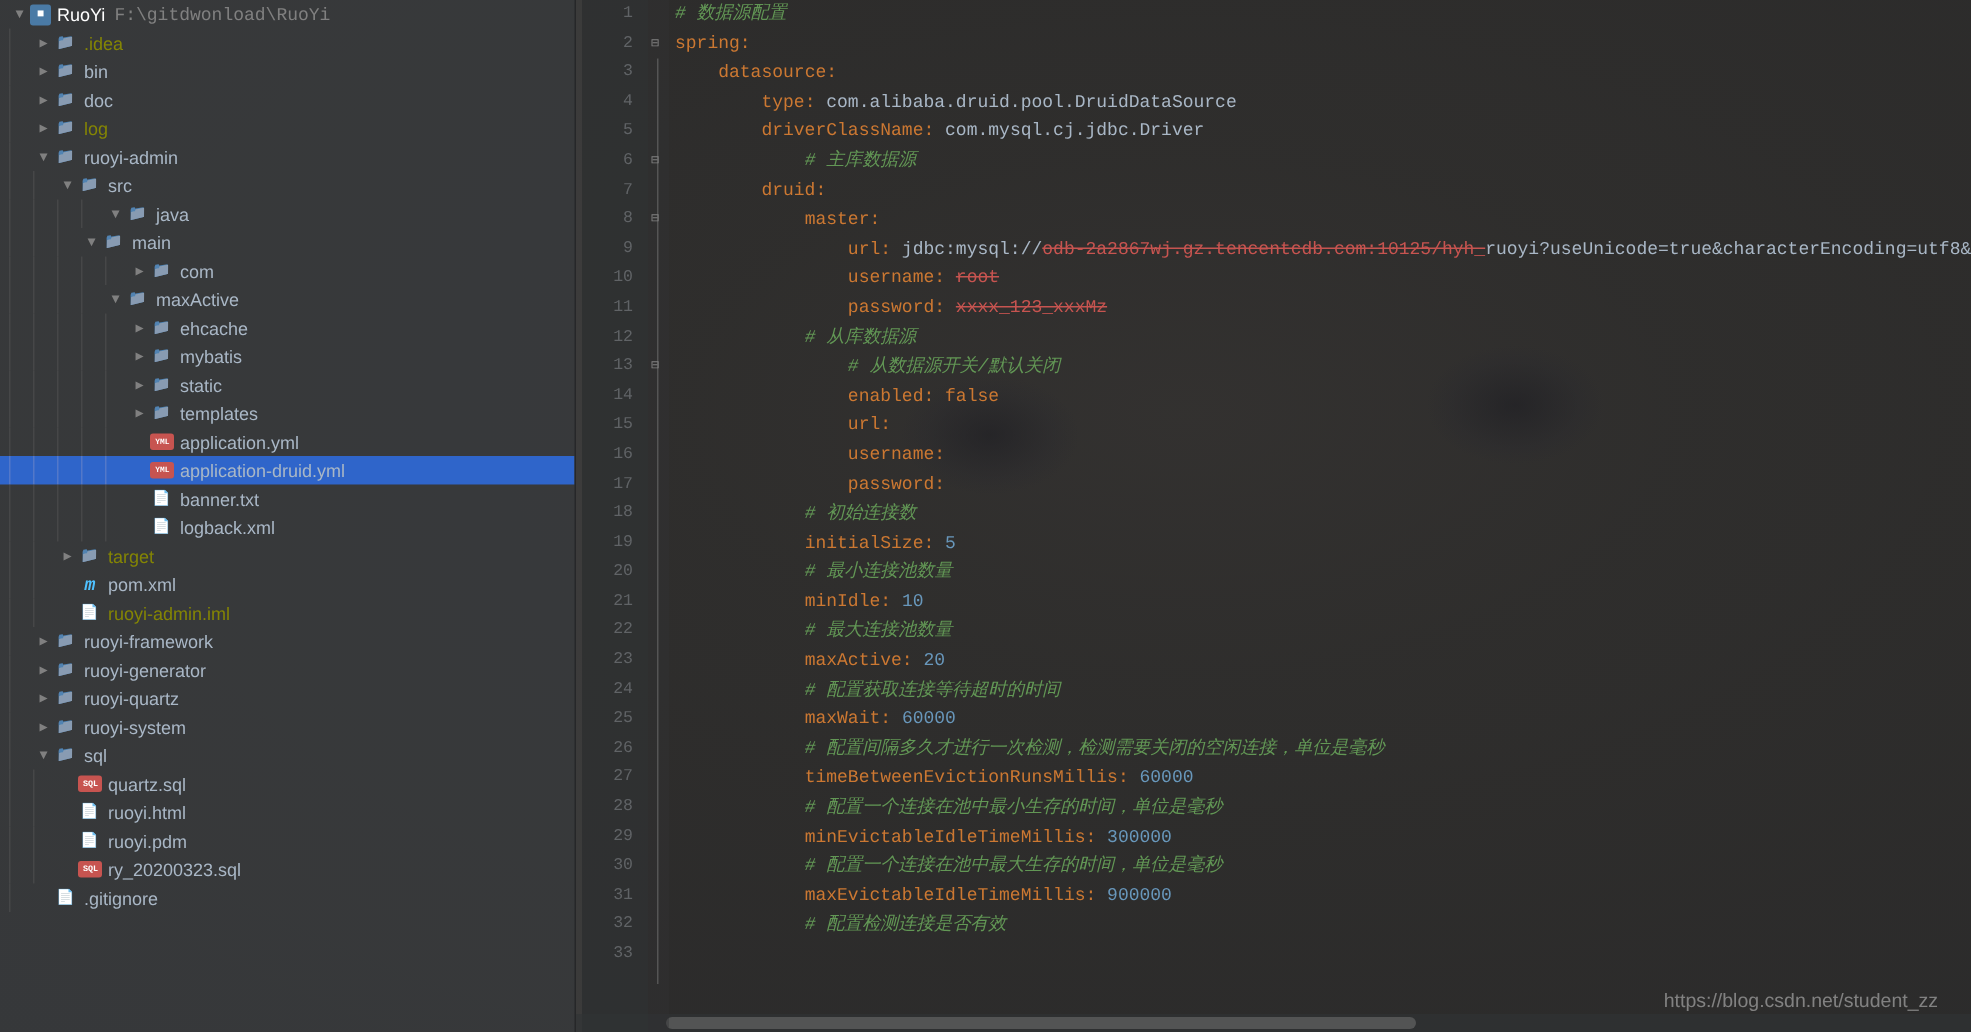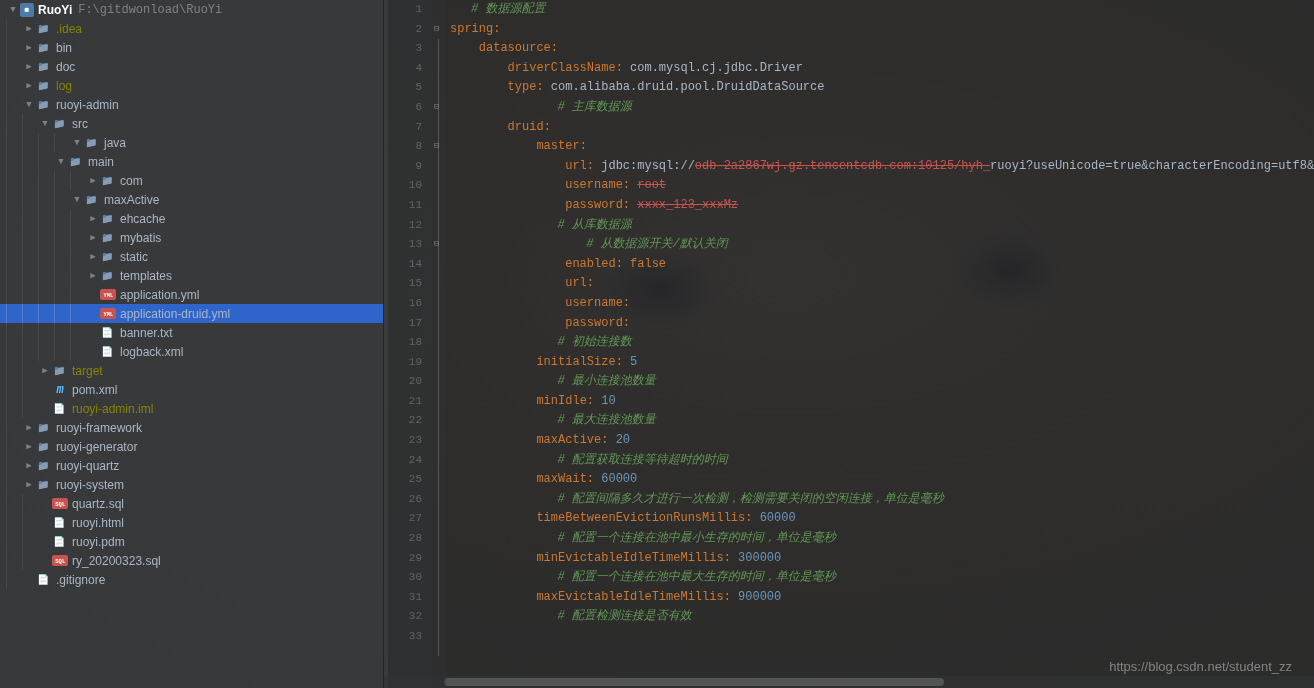--- a/index.html
+++ b/index.html
@@ -28,33 +28,33 @@
 .xml-icon::before { content: "📄"; }
 .txt-icon { color: #87939A; }
 .txt-icon::before { content: "📄"; }
 .sql-icon { background: #c75450; color: #fff; font-size: 7px; font-weight: bold; border-radius: 2px; width: 16px; height: 11px; }
 .sql-icon::before { content: "SQL"; transform: scale(0.8); }
 .html-icon { color: #61afef; }
 .html-icon::before { content: "📄"; }
 .mvn-icon { color: #4fc1ff; font-style: italic; font-weight: bold; font-size: 12px; }
 .mvn-icon::before { content: "m"; }
 .tree-label { white-space: nowrap; font-family: 'Segoe UI', Tahoma, sans-serif; }
-.tree-label.bold { font-weight: bold; color: #fff; }
+.tree-label.bold { font-weight: normal; color: #fff; }
 .tree-path { color: #808080; margin-left: 6px; text-align: right; }
 .gutter-strip { width: 4px; background: rgba(73,73,73,0.5); flex-shrink: 0; }
 .editor { flex: 1; display: flex; position: relative; z-index: 1; overflow: hidden; }
 .gutter { width: 44px; background: rgba(49,51,53,0.6); text-align: right; padding-right: 10px; color: #606366; font-size: 11px; line-height: 19.6px; flex-shrink: 0; position: relative; }
 .gutter-line { height: 19.6px; position: relative; }
 .gutter-line::after { content: attr(data-ln); }
 .fold-strip { width: 14px; background: rgba(49,51,53,0.4); position: relative; flex-shrink: 0; }
 .fold-mark { position: absolute; left: 2px; font-size: 9px; color: #808080; line-height: 19.6px; height: 19.6px; }
 .fold-line { position: absolute; left: 6px; width: 1px; background: #555; }
 .code-area { flex: 1; padding-left: 4px; font-size: 12px; line-height: 19.6px; overflow: hidden; position: relative; }
 .code-line { height: 19.6px; white-space: pre; }
-.c-comment { color: #808080; margin-left: 21px; }
+.c-comment { color: #808080; }
 .c-comment.zh { color: #629755; font-style: italic; }
 .c-key { color: #cc7832; }
 .c-colon { color: #cc7832; }
 .c-string { color: #a9b7c6; }
 .c-num { color: #6897bb; }
 .c-bool { color: #cc7832; }
 .redact { text-decoration: line-through; color: #c75450; }
 .scrollbar-v { position: absolute; right: 0; top: 0; bottom: 16px; width: 14px; background: transparent; z-index: 2; }
 .scrollbar-h { position: absolute; left: 384px; right: 0; bottom: 0; height: 12px; background: rgba(49,51,53,0.6); display: flex; align-items: center; }
 .scrollbar-h-thumb { height: 8px; background: rgba(120,120,120,0.5); border-radius: 4px; width: 500px; margin-left: 60px; }
@@ -265,20 +265,26 @@
         <span class="indent"></span>
         <span class="tree-arrow collapsed"></span>
         <span class="tree-icon folder-icon"></span>
         <span class="tree-label">ruoyi-quartz</span>
       </div>
   <div class="tree-item">
         <span class="indent"></span>
         <span class="tree-arrow collapsed"></span>
         <span class="tree-icon folder-icon"></span>
         <span class="tree-label">ruoyi-system</span>
+      </div>
+  <div class="tree-item">
+        <span class="indent"></span>
+        <span class="tree-arrow expanded"></span>
+        <span class="tree-icon folder-icon"></span>
+        <span class="tree-label">sql</span>
       </div>
   <div class="tree-item">
         <span class="indent"></span>
         <span class="indent"></span>
         <span class="tree-arrow none"></span>
         <span class="tree-icon sql-icon"></span>
         <span class="tree-label">quartz.sql</span>
       </div>
   <div class="tree-item">
         <span class="indent"></span>
@@ -351,22 +357,22 @@
     <div class="fold-mark" style="top:19.6px">⊟</div>
     <div class="fold-line" style="top:39.2px;height:617px"></div>
     <div class="fold-mark" style="top:98px">⊟</div>
     <div class="fold-mark" style="top:137.2px">⊟</div>
     <div class="fold-mark" style="top:235.2px">⊟</div>
   </div>
   <div class="code-area">
     <div class="code-line"><span class="c-comment zh"># 数据源配置</span></div>
     <div class="code-line"><span class="c-key">spring</span><span class="c-colon">:</span></div>
     <div class="code-line">    <span class="c-key">datasource</span><span class="c-colon">:</span></div>
+    <div class="code-line">        <span class="c-key">type</span><span class="c-colon">: </span><span class="c-string">com.alibaba.druid.pool.DruidDataSource</span></div>
     <div class="code-line">        <span class="c-key">driverClassName</span><span class="c-colon">: </span><span class="c-string">com.mysql.cj.jdbc.Driver</span></div>
-    <div class="code-line">        <span class="c-key">type</span><span class="c-colon">: </span><span class="c-string">com.alibaba.druid.pool.DruidDataSource</span></div>
     <div class="code-line">            <span class="c-comment zh"># 主库数据源</span></div>
     <div class="code-line">        <span class="c-key">druid</span><span class="c-colon">:</span></div>
     <div class="code-line">            <span class="c-key">master</span><span class="c-colon">:</span></div>
     <div class="code-line">                <span class="c-key">url</span><span class="c-colon">: </span><span class="c-string">jdbc:mysql://</span><span class="redact">odb-2a2867wj.gz.tencentcdb.com:10125/hyh_</span><span class="c-string">ruoyi?useUnicode=true&amp;characterEncoding=utf8&amp;use</span></div>
     <div class="code-line">                <span class="c-key">username</span><span class="c-colon">: </span><span class="redact">root</span></div>
     <div class="code-line">                <span class="c-key">password</span><span class="c-colon">: </span><span class="redact">xxxx_123_xxxMz</span></div>
     <div class="code-line">            <span class="c-comment zh"># 从库数据源</span></div>
     <div class="code-line">                <span class="c-comment zh"># 从数据源开关/默认关闭</span></div>
     <div class="code-line">                <span class="c-key">enabled</span><span class="c-colon">: </span><span class="c-bool">false</span></div>
     <div class="code-line">                <span class="c-key">url</span><span class="c-colon">:</span></div>

